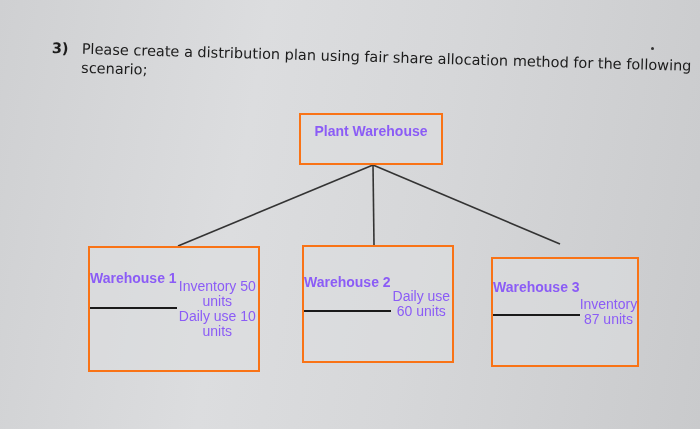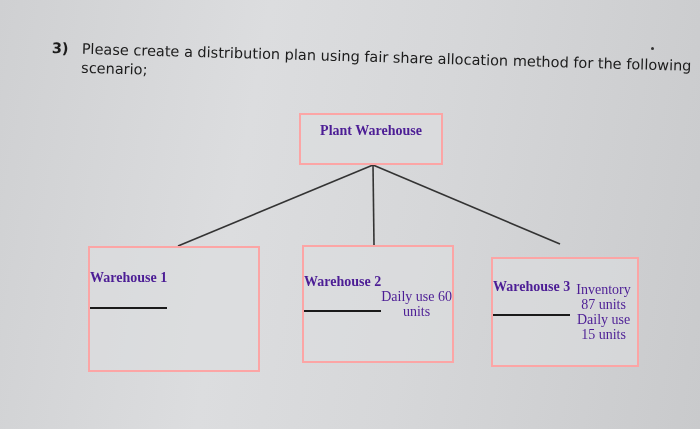--- a/index.html
+++ b/index.html
@@ -10,22 +10,22 @@
     .question {
       position: absolute; left: 52px; top: 40px; width: 580px;
       font-family: "DejaVu Sans", sans-serif; font-size: 14.5px; color: #1c1c1c;
       transform: rotate(1.6deg); transform-origin: left top;
     }
     .q-num { position: absolute; left: 0; top: 0; font-weight: bold; }
     .q-line1 { position: absolute; left: 30px; top: 0; white-space: nowrap; }
     .q-line2 { position: absolute; left: 30px; top: 19px; white-space: nowrap; }
     svg.lines { position: absolute; left: 0; top: 0; }
     .box {
-      position: absolute; border: 2px solid #fca5a5; background: rgba(220,221,223,0.6);
-      font-family: Liberation Serif, serif; color: #4c1d95; text-align: center;
+      position: absolute; border: 2px solid #f97316; background: rgba(220,221,223,0.6);
+      font-family: Liberation Sans, sans-serif; color: #8b5cf6; text-align: center;
       box-sizing: border-box;
     }
     .plant { left: 299px; top: 113px; width: 144px; height: 52px; padding-top: 8px; font-size: 14px; line-height: 16px; }
     .plant .name { font-weight: bold; }
     .wh { display: flex; flex-direction: row; }
     .wh .head { flex: 0 0 auto; display: flex; align-items: center; justify-content: center; font-weight: bold; font-size: 14px; border-bottom: 2px solid #1a1a1a; }
     .wh .body { flex: 1; display: flex; flex-direction: column; align-items: center; justify-content: center; font-size: 14px; line-height: 15px; }
     .wh1 { left: 88px; top: 246px; width: 172px; height: 126px; }
     .wh1 .head { height: 59px; }
     .wh2 { left: 302px; top: 245px; width: 152px; height: 118px; }
@@ -50,28 +50,31 @@
   <line x1="373" y1="165" x2="374" y2="245" stroke="#333" stroke-width="1.6"></line>
   <line x1="373" y1="165" x2="560" y2="244" stroke="#333" stroke-width="1.6"></line>
 </svg>
 
 <div class="box plant">
   <div class="name">Plant Warehouse</div>
 </div>
 
 <div class="box wh wh1">
   <div class="head">Warehouse 1</div>
+  <div class="body">
+    <div>Inventory 50 units</div>
+    <div>Daily use 10 units</div>
+  </div>
 </div>
 
 <div class="box wh wh2">
   <div class="head">Warehouse 2</div>
   <div class="body">
     <div>Daily use 60 units</div>
   </div>
 </div>
 
 <div class="box wh wh3">
   <div class="head">Warehouse 3</div>
   <div class="body">
     <div>Inventory 87 units</div>
-    <div>Daily use 15 units</div>
   </div>
 </div>
 
 </body></html>

